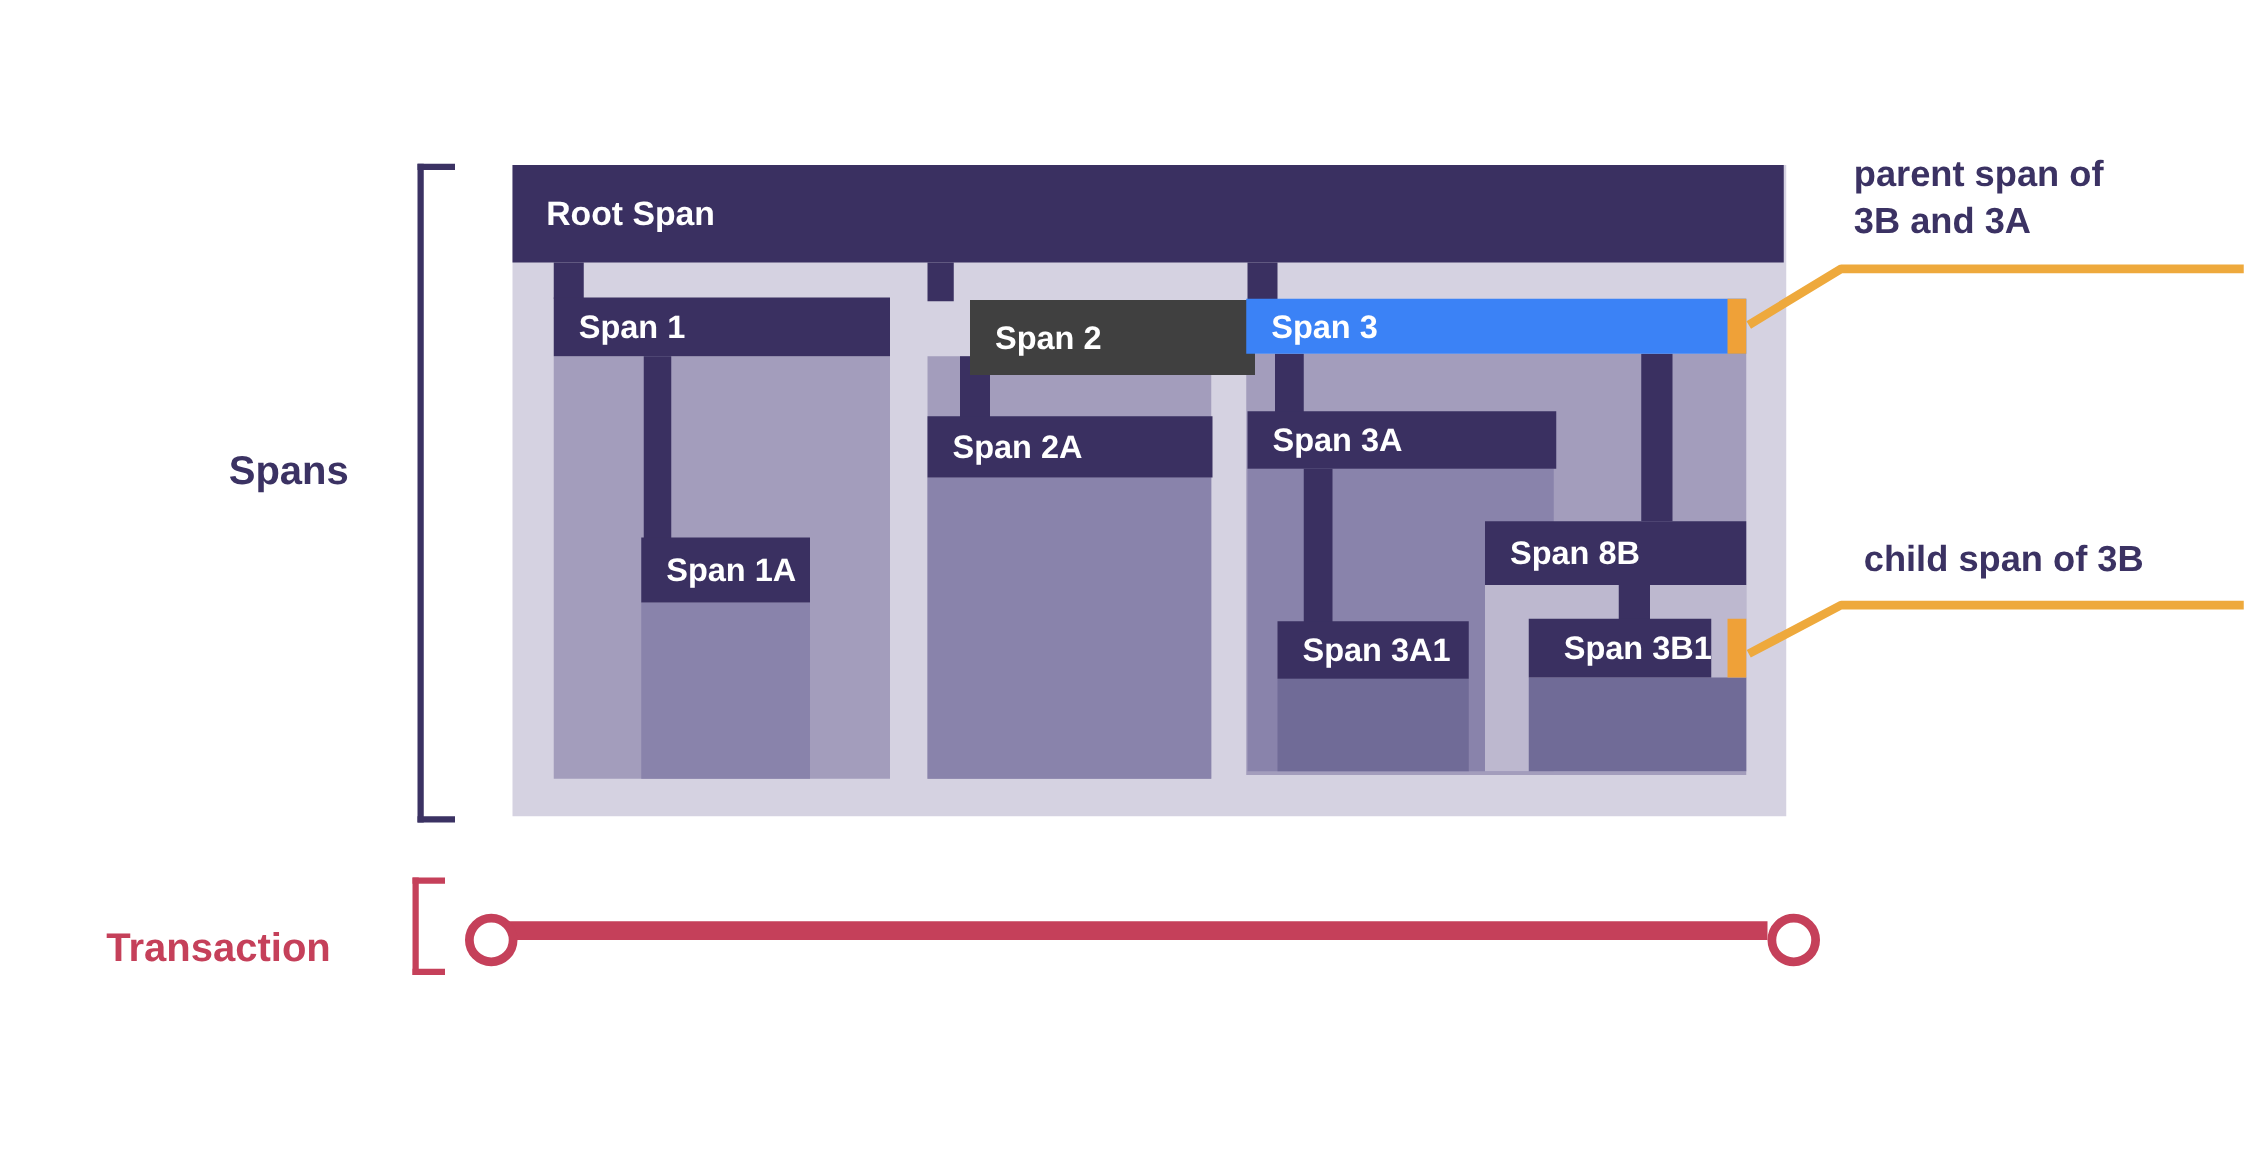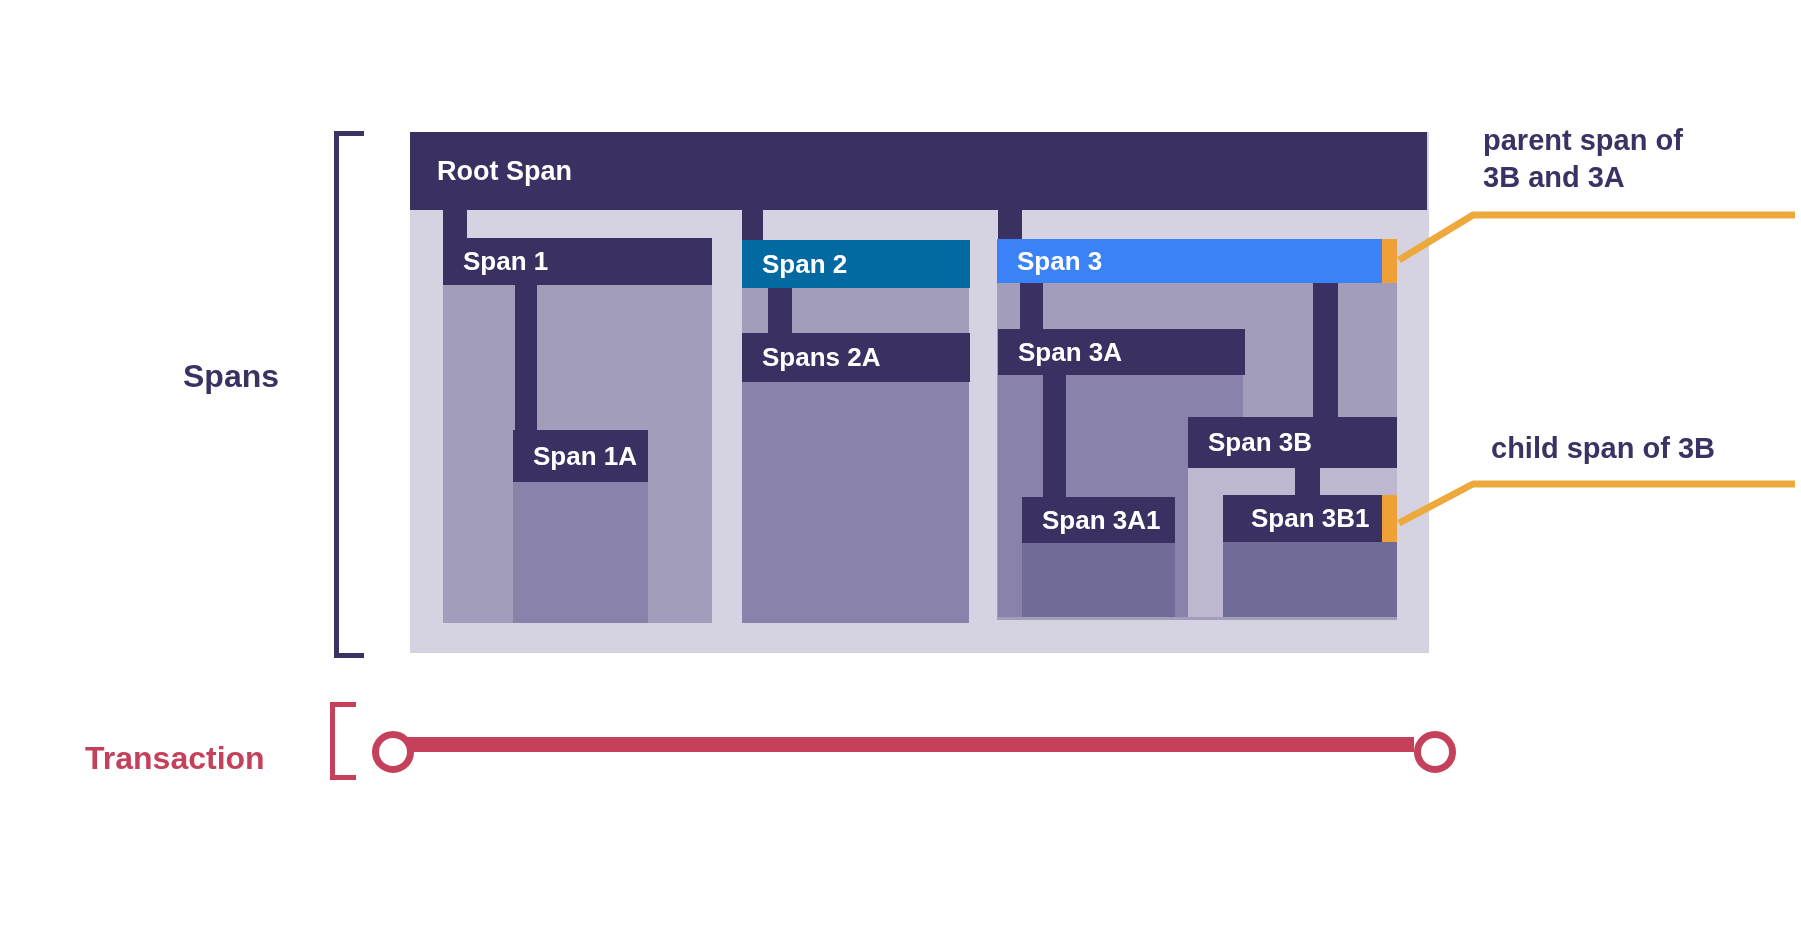--- a/index.html
+++ b/index.html
@@ -40,27 +40,27 @@
       <div class="abs" style="left: 742px; top: 210px; width: 21px; height: 31px; background: rgb(58, 48, 97);"></div>
       <div class="abs" style="left: 768px; top: 285px; width: 24px; height: 49px; background: rgb(58, 48, 97);"></div>
       <div class="abs" style="left: 998px; top: 210px; width: 24px; height: 30px; background: rgb(58, 48, 97);"></div>
       <div class="abs" style="left: 1020px; top: 283px; width: 23px; height: 47px; background: rgb(58, 48, 97);"></div>
       <div class="abs" style="left: 1043px; top: 375px; width: 23px; height: 123px; background: rgb(58, 48, 97);"></div>
       <div class="abs" style="left: 1313px; top: 283px; width: 25px; height: 134px; background: rgb(58, 48, 97);"></div>
       <div class="abs" style="left: 1295px; top: 468px; width: 25px; height: 28px; background: rgb(58, 48, 97);"></div>
       <div class="abs bar root" style="left: 410px; top: 132px; width: 1017px; height: 78px; background: rgb(58, 48, 97);">Root Span</div>
       <div class="abs bar" style="left: 443px; top: 238px; width: 269px; height: 47px; background: rgb(58, 48, 97);">Span 1</div>
       <div class="abs bar" style="left: 513px; top: 430px; width: 135px; height: 52px; background: rgb(58, 48, 97);">Span 1A</div>
-      <div class="abs bar" style="left: 742px; top: 240px; width: 228px; height: 48px; background: #0369a1;">Span 2</div>
-      <div class="abs bar" style="left: 742px; top: 333px; width: 228px; height: 49px; background: rgb(58, 48, 97);">Spans 2A</div>
+      <div class="abs bar" style="left: 776px; top: 240px; width: 228px; height: 60px; background: #404040;">Span 2</div>
+      <div class="abs bar" style="left: 742px; top: 333px; width: 228px; height: 49px; background: rgb(58, 48, 97);">Span 2A</div>
       <div class="abs bar" style="left: 997px; top: 239px; width: 400px; height: 44px; background: #3b82f6;">Span 3</div>
       <div class="abs bar" style="left: 998px; top: 329px; width: 247px; height: 46px; background: rgb(58, 48, 97);">Span 3A</div>
       <div class="abs bar" style="left: 1022px; top: 497px; width: 153px; height: 46px; background: rgb(58, 48, 97);">Span 3A1</div>
-      <div class="abs bar" style="left: 1188px; top: 417px; width: 209px; height: 51px; background: rgb(58, 48, 97);">Span 3B</div>
-      <div class="abs bar" style="left: 1223px; top: 495px; width: 174px; height: 47px; background: rgb(58, 48, 97); padding-left: 28px;">Span 3B1</div>
+      <div class="abs bar" style="left: 1188px; top: 417px; width: 209px; height: 51px; background: rgb(58, 48, 97);">Span 8B</div>
+      <div class="abs bar" style="left: 1223px; top: 495px; width: 146px; height: 47px; background: rgb(58, 48, 97); padding-left: 28px;">Span 3B1</div>
       <div class="abs" style="left: 1382px; top: 239px; width: 15px; height: 44px; background: rgb(239, 161, 56);"></div>
       <div class="abs" style="left: 1382px; top: 495px; width: 15px; height: 47px; background: rgb(239, 161, 56);"></div>
       <div class="abs" style="left: 334px; top: 131px; width: 5px; height: 527px; background: rgb(59, 50, 99);"></div>
       <div class="abs" style="left: 334px; top: 131px; width: 30px; height: 5px; background: rgb(59, 50, 99);"></div>
       <div class="abs" style="left: 334px; top: 653px; width: 30px; height: 5px; background: rgb(59, 50, 99);"></div>
       <div class="abs" style="left: 330px; top: 702px; width: 5px; height: 78px; background: rgb(197, 64, 90);"></div>
       <div class="abs" style="left: 330px; top: 702px; width: 26px; height: 5px; background: rgb(197, 64, 90);"></div>
       <div class="abs" style="left: 330px; top: 775px; width: 26px; height: 5px; background: rgb(197, 64, 90);"></div>
       <div class="abs" style="left: 398px; top: 737px; width: 1016px; height: 15px; background: rgb(197, 64, 90);"></div>
       <div class="ring" style="left: 372px; top: 731px; border: 7px solid rgb(197, 64, 90);"></div>

